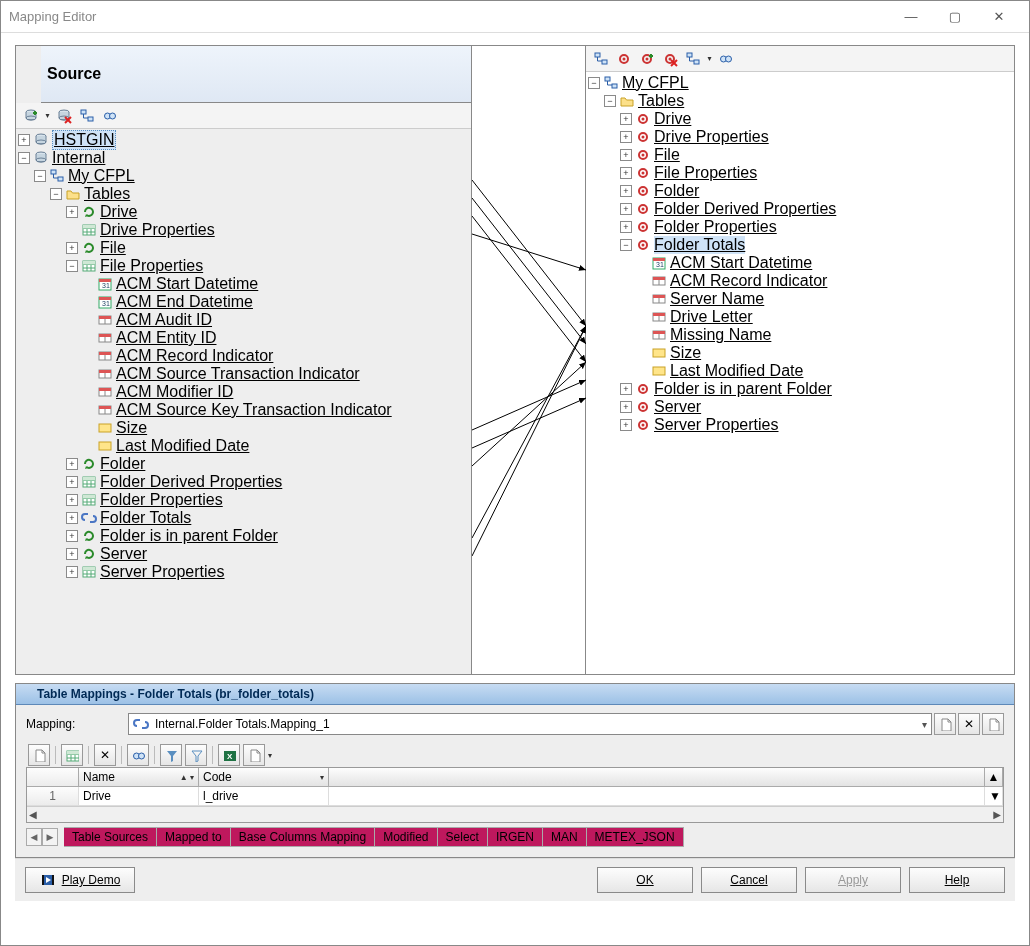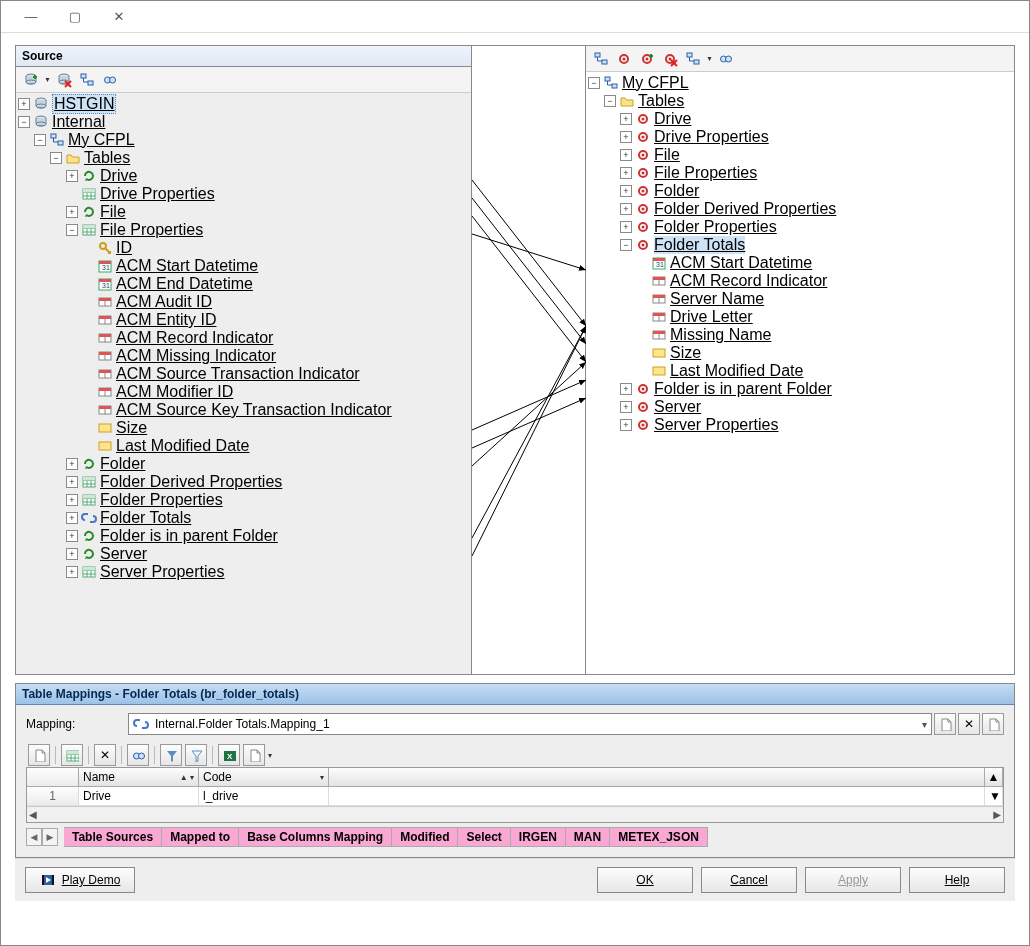--- a/index.html
+++ b/index.html
@@ -55,22 +55,23 @@
   .gap-pane {
     width: 114px;
     background: #fff;
     border-right: 1px solid #888;
     position: relative;
   }
   .pane-header {
     background: linear-gradient(#eef4fb, #dfe8f4);
     border-bottom: 1px solid #888;
     font-weight: bold;
-    padding: 3px 6px;
-    font-size: 12px;
+    padding: 19px 6px;
+    font-size: 16px;
+    margin-left: 25px;
   }
   .pane-toolbar {
     height: 26px;
     display: flex;
     align-items: center;
     gap: 3px;
     padding: 0 5px;
     background: #f4f4f4;
     border-bottom: 1px solid #ccc;
   }
@@ -130,21 +131,21 @@
   .table-mappings {
     margin-top: 8px;
     border: 1px solid #888;
     display: flex;
     flex-direction: column;
   }
   .tm-header {
     background: linear-gradient(#c7dcf3, #9cc1e6);
     border-bottom: 1px solid #5d88b8;
     font-weight: bold;
-    padding: 3px 6px;
+    padding: 3px 21px;
     font-size: 12px;
     color: #002a55;
   }
   .tm-body { padding: 8px 10px; background: #eee; }
   .mapping-row {
     display: flex;
     align-items: center;
     gap: 2px;
     margin-bottom: 8px;
   }
@@ -228,24 +229,23 @@
     width: 16px; height: 18px;
     border: 1px solid #aaa;
     background:#f3f3f3;
     display:flex;align-items:center;justify-content:center;
     font-size:9px;color:#666;
   }
   .tab {
     padding: 2px 8px;
     border: 1px solid #aaa;
     border-left: none;
-    background: #f9a8d4;
+    background: #be185d;
     font-size:12px;
     position:relative;
-    font-weight:bold;
   }
   .tab:first-of-type { border-left:1px solid #aaa;}
   .bottom-bar {
     display: flex;
     align-items: center;
     gap: 8px;
     padding: 8px 10px;
     border-top: 1px solid #ddd;
     background:#eee;
   }
@@ -353,20 +353,21 @@
 
     <g id="i-doc">
       <path d="M4 2 h6 l3 3 v9 h-9 z" fill="#fff" stroke="#888"></path>
       <path d="M10 2 v3 h3" fill="none" stroke="#888"></path>
     </g>
   </defs>
 </svg>
 
 <div class="window">
   <div class="titlebar">
+    <span class="title">Mapping Editor</span>
     <div class="winbtn">—</div>
     <div class="winbtn">▢</div>
     <div class="winbtn">✕</div>
   </div>
 
   <div class="body-area">
     <div class="panes">
 
       <div class="pane source">
         <div class="pane-header">Source</div>
@@ -479,31 +480,20 @@
                             <div class="node">
                                 <span class="twisty">−</span>
                                 <span class="ico">
                                   <svg>
                                     <use href="#i-table"></use>
                                   </svg>
                                 </span>
                                 <span class="lbl">File Properties</span>
                               </div>
                             <ul>
-                              <li>
-                                  <div class="node">
-                                    <span class="twisty none"></span>
-                                    <span class="ico">
-                                      <svg>
-                                        <use href="#i-key"></use>
-                                      </svg>
-                                    </span>
-                                    <span class="lbl">ID</span>
-                                  </div>
-                                </li>
                               <li>
                                   <div class="node">
                                     <span class="twisty none"></span>
                                     <span class="ico">
                                       <svg>
                                         <use href="#i-date"></use>
                                       </svg>
                                     </span>
                                     <span class="lbl">ACM Start Datetime</span>
                                   </div>
@@ -543,31 +533,20 @@
                                 </li>
                               <li>
                                   <div class="node">
                                     <span class="twisty none"></span>
                                     <span class="ico">
                                       <svg>
                                         <use href="#i-prop"></use>
                                       </svg>
                                     </span>
                                     <span class="lbl">ACM Record Indicator</span>
-                                  </div>
-                                </li>
-                              <li>
-                                  <div class="node">
-                                    <span class="twisty none"></span>
-                                    <span class="ico">
-                                      <svg>
-                                        <use href="#i-prop"></use>
-                                      </svg>
-                                    </span>
-                                    <span class="lbl">ACM Missing Indicator</span>
                                   </div>
                                 </li>
                               <li>
                                   <div class="node">
                                     <span class="twisty none"></span>
                                     <span class="ico">
                                       <svg>
                                         <use href="#i-prop"></use>
                                       </svg>
                                     </span>

